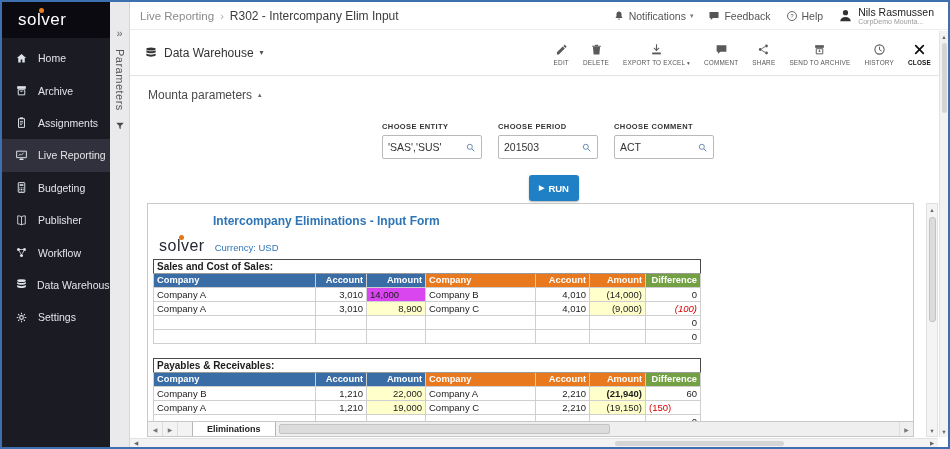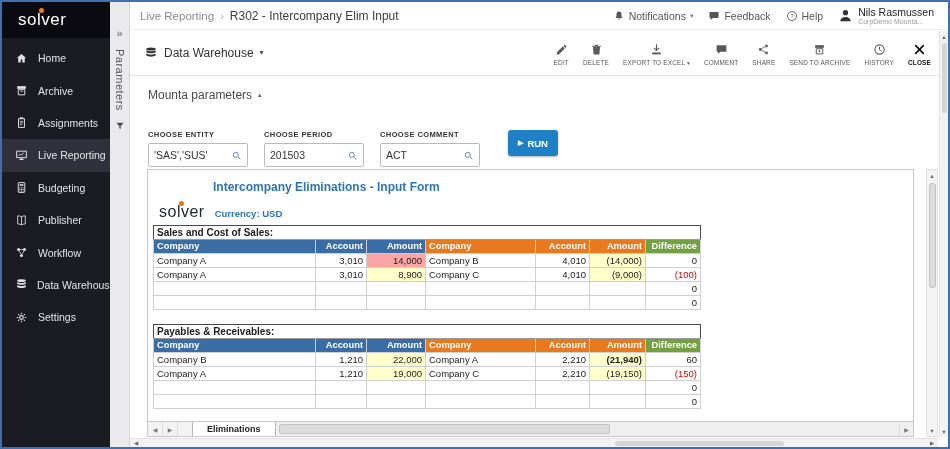--- a/index.html
+++ b/index.html
@@ -44,21 +44,21 @@
   .tools { margin-left:auto; display:flex; align-items:flex-start; }
   .tool-btn { display:flex; flex-direction:column; align-items:center; gap:3px; cursor:pointer; color:#5a5a5a; padding:3px 7px 0; }
   .tool-btn .tb-label { font-size:6.4px; color:#555; letter-spacing:.2px; white-space:nowrap; }
   .tool-btn.close { color:#111; }
   .tool-btn.close .tb-label { color:#111; font-weight:bold; }
   .tiny-caret { font-size:5.5px; color:#555; }
 
   .params { padding:9px 0 0 18px; flex:none; }
   .rp-head { font-size:12px; color:#4a4a4a; display:inline-flex; gap:6px; align-items:center; cursor:pointer; }
   .rp-caret { font-size:7px; color:#666; }
-  .fields-row { display:flex; align-items:flex-start; gap:16px; margin-top:27px; }
+  .fields-row { display:flex; align-items:center; gap:16px; margin-top:19px;flex-direction:column; }
   .f-label { font-size:7.5px; font-weight:bold; color:#333; letter-spacing:.4px; margin-bottom:4px; }
   .f-input { width:100px; height:24px; border:1px solid #b9b9bd; border-radius:2px; display:flex; align-items:center; padding:0 5px; background:#fff; }
   .f-input input { border:0; outline:0; width:100%; font-size:10.5px; color:#333; font-family:inherit; background:transparent; }
   .f-search { color:#5d7fa6; flex:none; display:flex; cursor:pointer; }
   .run-btn { height:26px; min-width:50px; background:#2080c6; border:none; border-radius:3px; color:#fff; font-size:9.5px; font-weight:bold; display:flex; align-items:center; justify-content:center; gap:4px; cursor:pointer; box-shadow:0 1px 2px rgba(0,0,0,.3); margin-left:12px; padding:0 8px; font-family:inherit; }
   .play { font-size:7px; }
 
   .refresh-row { height:16px; flex:none; display:flex; align-items:center; justify-content:flex-end; gap:8px; padding-right:26px; margin-top:3px; }
   .ar-label { font-size:9.5px; color:#8a8a8a; }
   .slider { width:54px; height:3px; background:#c9c9cb; border-radius:2px; position:relative; cursor:pointer; }
@@ -68,21 +68,21 @@
   .mb2::after { content:''; position:absolute; left:2.5px; top:3px; width:6px; height:1px; background:#8a8a8a; box-shadow:0 2.5px 0 #8a8a8a, 0 5px 0 #8a8a8a; }
 
   
   .viewer-row { flex:1; min-height:0; display:flex; margin:2px 10px 0 17px; gap:12px; }
   .viewer { flex:1; min-width:0; border:1px solid #c8c8c8; background:#fff; display:flex; flex-direction:column; }
   .viewer-body { flex:1; min-height:0; overflow:hidden; padding:6px 8px 0 3px; }
   .rpt-title { color:#2e75b6; font-weight:bold; font-size:12px; margin:4px 0 0 62px; }
   .logo-row { display:flex; align-items:flex-end; gap:10px; margin:7px 0 5px 8px; }
   .rpt-logo { font-size:16px; color:#232833; position:relative; letter-spacing:.5px; line-height:1; }
   .rpt-logo .logo-dot { background:#e8760e; top:-3px; left:20px; }
-  .currency { color:#2e75b6; font-weight:bold; font-size:9.5px; padding-bottom:1px;margin-top:7px; }
+  .currency { color:#2e75b6; font-weight:normal; font-size:9.5px; padding-bottom:1px;margin-top:7px; }
 
   table.rpt { border-collapse:collapse; table-layout:fixed; border:1.5px solid #4a4a4a; margin-left:2px; }
   table.rpt + table.rpt { margin-top:14px; }
   .rpt th, .rpt td { border:1px solid #cfcfcf; font-size:9.5px; padding:0 3px; height:13px; line-height:13px; white-space:nowrap; overflow:hidden; }
   .rpt th { color:#fff; font-weight:bold; font-size:9.3px; }
   .sec-title td { color:#2e75b6; font-weight:bold; font-size:10px; border-left:none; border-right:none; border-top:none; border-bottom:1px solid #9a9a9a; background:#fff; }
   .rpt td { color:#1c1c1c; }
 
   .tabstrip { height:15px; flex:none; border-top:1px solid #c8c8c8; background:#f3f3f3; display:flex; align-items:stretch; }
   .tab-arrow { width:15px; display:flex; align-items:center; justify-content:center; font-size:6px; color:#777; border-right:1px solid #ddd; cursor:pointer; flex:none; }
@@ -429,34 +429,34 @@
                     <th style="background:#3a6ca5;text-align:right">Account</th>
                     <th style="background:#3a6ca5;text-align:right">Amount</th>
                     <th style="background:#e8791e;text-align:left">Company</th>
                     <th style="background:#e8791e;text-align:right">Account</th>
                     <th style="background:#e8791e;text-align:right">Amount</th>
                     <th style="background:#73a043;text-align:right">Difference</th>
                   </tr>
                   <tr>
                     <td style="text-align:left;">Company A</td>
                     <td style="text-align:right;">3,010</td>
-                    <td style="text-align:right;background:#fca5a5;margin-left:46px;">14,000</td>
+                    <td style="background:#d946ef;margin-left:46px;">14,000</td>
                     <td style="text-align:left;">Company B</td>
                     <td style="text-align:right;">4,010</td>
                     <td style="text-align:right;background:#ffffcc;">(14,000)</td>
                     <td style="text-align:right;">0</td>
                   </tr>
                   <tr>
                     <td style="text-align:left;">Company A</td>
                     <td style="text-align:right;">3,010</td>
                     <td style="text-align:right;background:#ffffcc;">8,900</td>
                     <td style="text-align:left;">Company C</td>
                     <td style="text-align:right;">4,010</td>
                     <td style="text-align:right;background:#ffffcc;margin-left:47px;">(9,000)</td>
-                    <td style="text-align:right;color:#d90000;">(100)</td>
+                    <td style="text-align:right;color:#d90000;font-style:italic;">(100)</td>
                   </tr>
                   <tr>
                     <td style="text-align:left;"></td>
                     <td style="text-align:right;"></td>
                     <td style="text-align:right;"></td>
                     <td style="text-align:left;"></td>
                     <td style="text-align:right;"></td>
                     <td style="text-align:right;"></td>
                     <td style="text-align:right;">0</td>
                   </tr>
@@ -503,21 +503,21 @@
                     <td style="text-align:right;background:#ffffcc;font-weight:bold;">(21,940)</td>
                     <td style="text-align:right;">60</td>
                   </tr>
                   <tr>
                     <td style="text-align:left;">Company A</td>
                     <td style="text-align:right;">1,210</td>
                     <td style="text-align:right;background:#ffffcc;">19,000</td>
                     <td style="text-align:left;">Company C</td>
                     <td style="text-align:right;">2,210</td>
                     <td style="text-align:right;background:#ffffcc;">(19,150)</td>
-                    <td style="text-align:right;color:#d90000;">(150)</td>
+                    <td style="text-align:left;color:#d90000;">(150)</td>
                   </tr>
                   <tr>
                     <td style="text-align:left;"></td>
                     <td style="text-align:right;"></td>
                     <td style="text-align:right;"></td>
                     <td style="text-align:left;"></td>
                     <td style="text-align:right;"></td>
                     <td style="text-align:right;"></td>
                     <td style="text-align:right;">0</td>
                   </tr>

